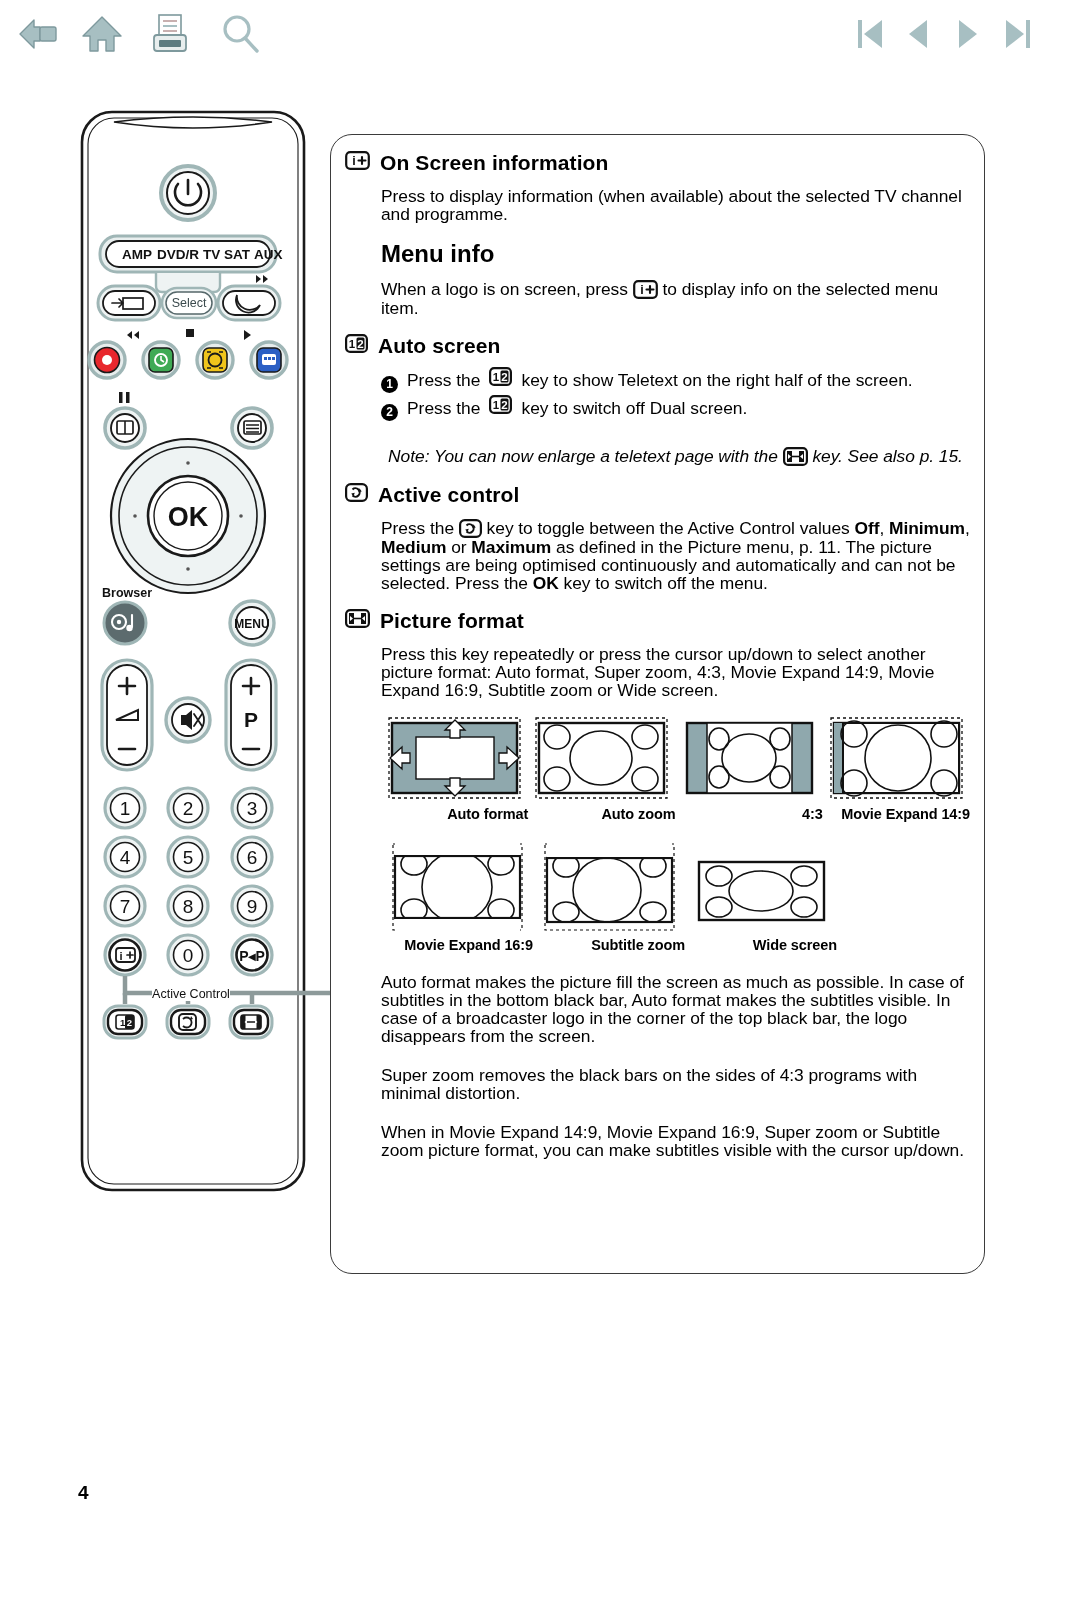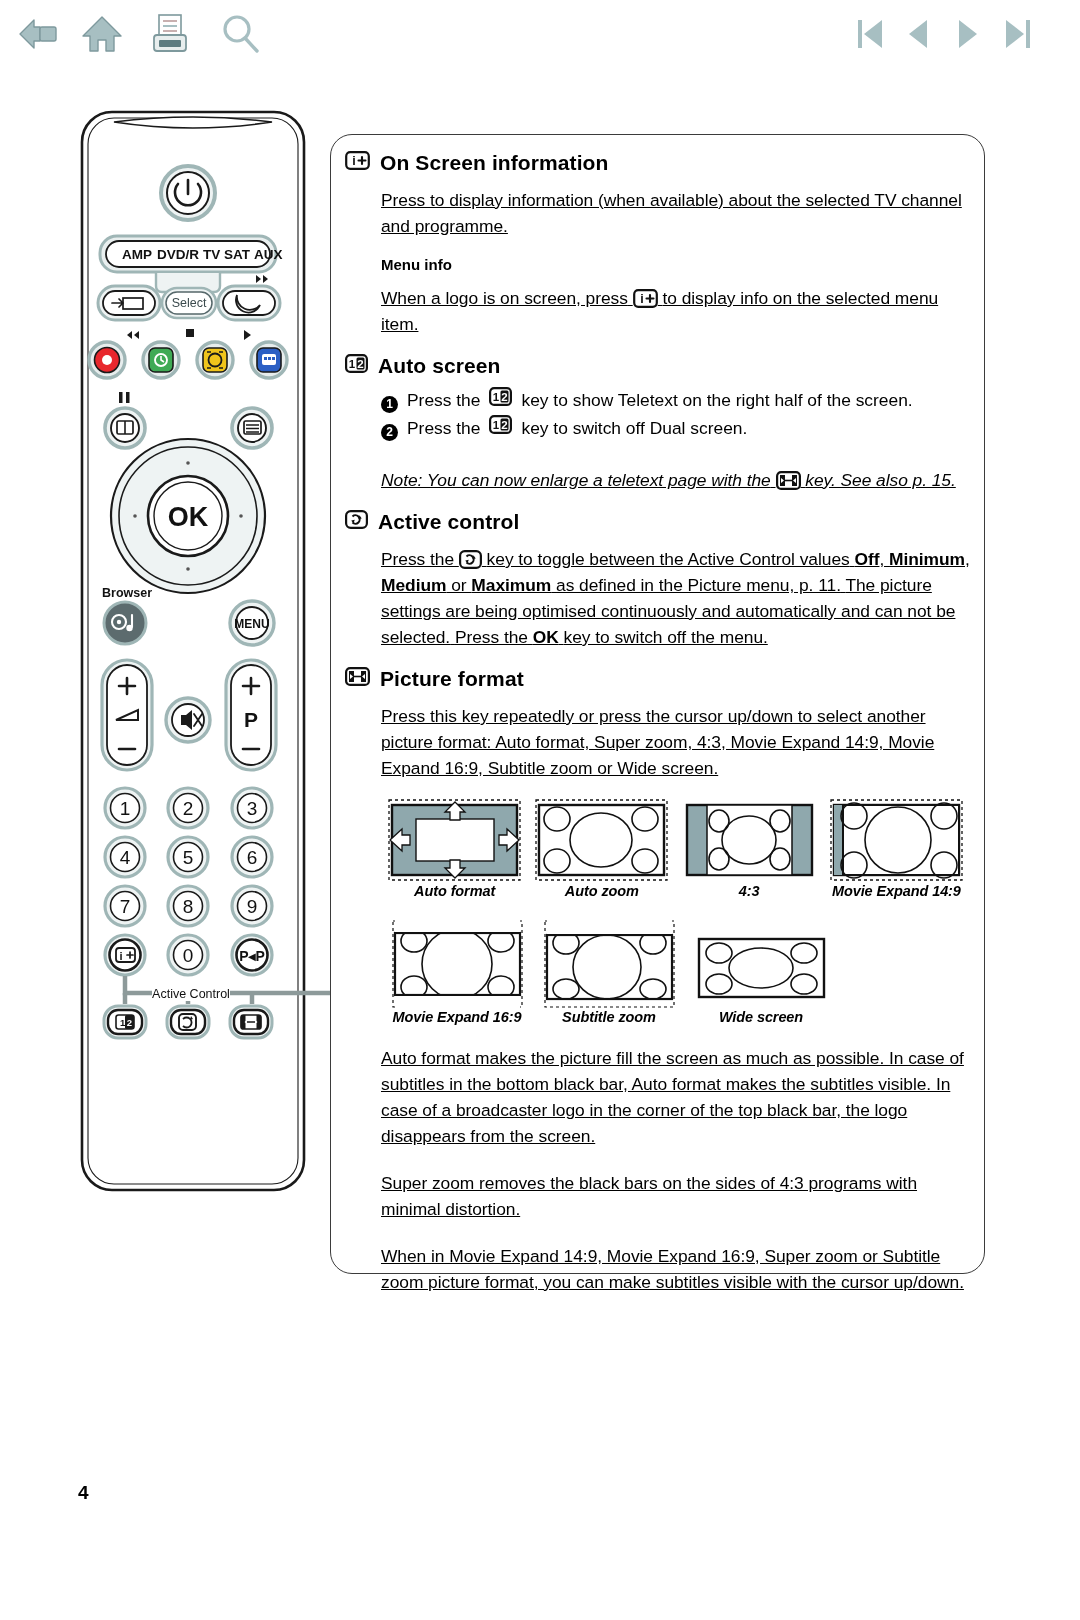--- a/index.html
+++ b/index.html
@@ -42,28 +42,27 @@
 
   
   .sec { position:relative; }
   .sec-head {
     display:flex; align-items:center; gap:10px;
     font-size:21px; font-weight:bold; letter-spacing:0.1px;
     margin:0 0 8px 0;
   }
   .sec-head .hicon { flex:0 0 auto; }
   .sub-head {
-    font-size:15px; font-weight:bold; margin:0 0 4px 36px;
+    font-size:24px; font-weight:bold; margin:0 0 4px 36px;
   }
   .para {
-    font-size:17.4px; line-height:26px; margin:12px 0 0 36px;
+    font-size:17.4px; line-height:18px; margin:12px 0 0 36px;
     letter-spacing:-0.05px;
-    text-decoration:underline;
   }
-  .para.it { font-style:italic; }
+  .para.it { font-style:italic;text-align:center; }
   .b { font-weight:bold; }
 
   .numlist { margin:3px 0 0 36px; }
   .numrow { display:flex; align-items:baseline; gap:9px; font-size:17.4px; line-height:28px; }
   .numbadge {
     flex:0 0 auto; width:17px; height:17px; border-radius:50%;
     background:#000; color:#fff; font-size:12px; font-weight:bold;
     display:inline-flex; align-items:center; justify-content:center;
     position:relative; top:2px;
   }
@@ -72,21 +71,21 @@
   .key { display:inline-block; vertical-align:-4px; }
   .key svg { display:block; }
   .gap-t { height:17px; }
   .gap-s { height:9px; }
   .gap-m { height:13px; }
 
   
   #fmt-grid { margin:16px 0 0 36px; }
   .fmt-row { display:flex; }
   .fmt-cell { width:152px; }
-  .fmt-cap { font-size:14.5px; font-weight:bold; text-align:center; letter-spacing:-0.1px;font-style:italic;}
+  .fmt-cap { font-size:14.5px; font-weight:bold; text-align:right; margin-top:5px; letter-spacing:-0.1px;}
   .fmt-cell svg { display:block; margin:0 auto; }
 
   
   #page-number {
     position:absolute; left:78px; top:1482px;
     font-size:19px; font-weight:bold;
   }
 </style>
 </head>
 <body>

